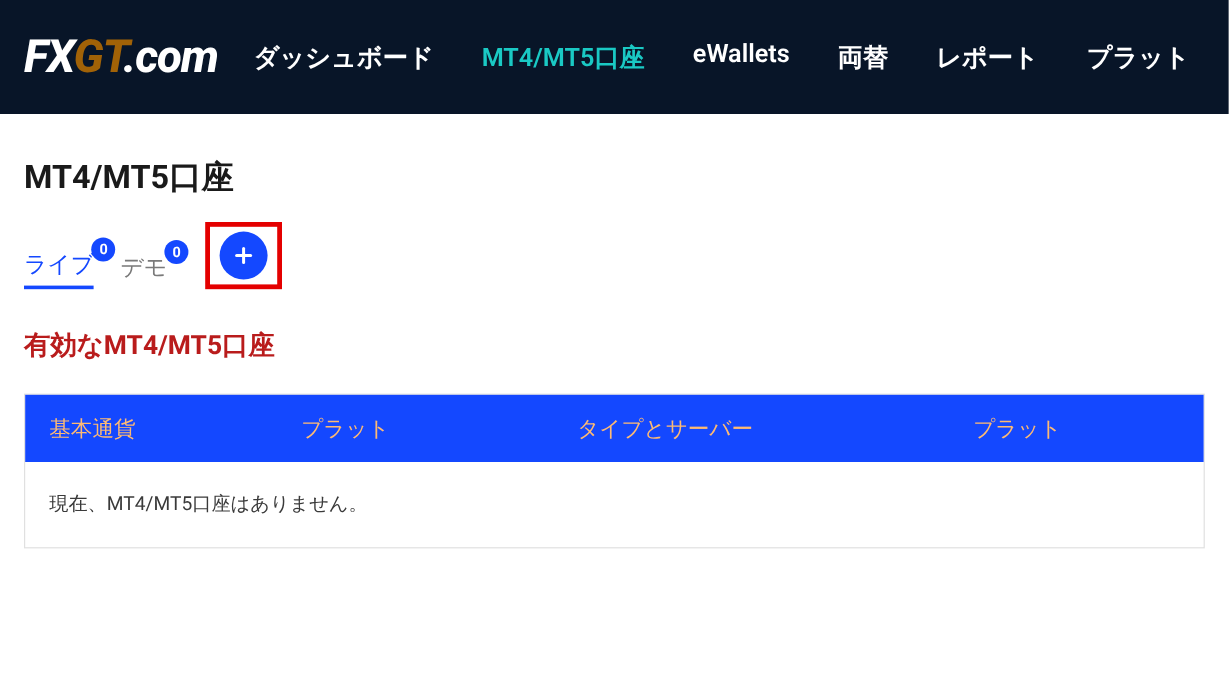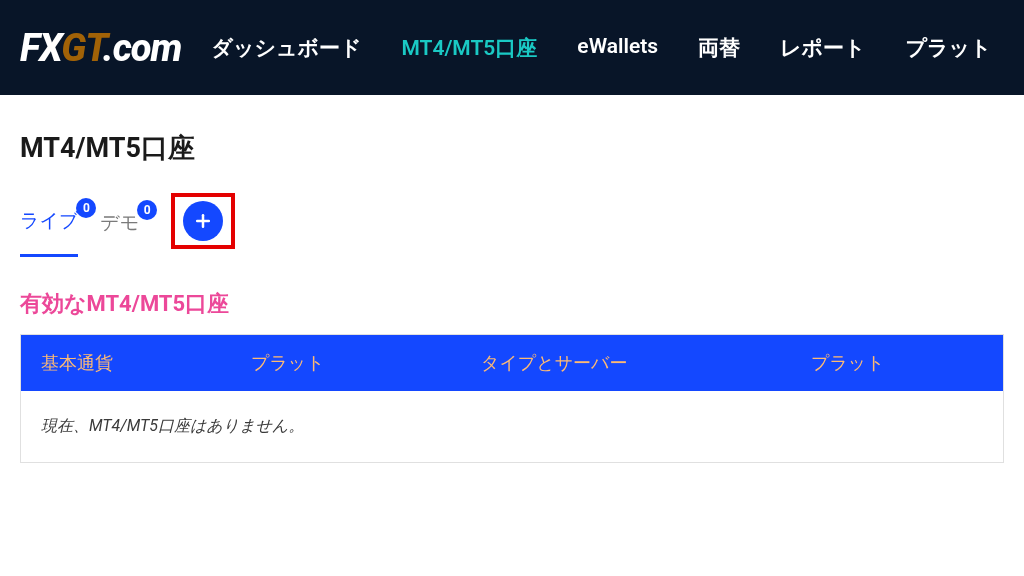--- a/index.html
+++ b/index.html
@@ -61,21 +61,21 @@
       align-items: center;
       gap: 22px;
       margin-bottom: 32px;
     }
     .tab {
       font-size: 19px;
       font-weight: 500;
       color: #7a7a7a;
       position: relative;
       cursor: pointer;
-      padding-bottom: 20px;
+      padding-bottom: 4px;
       margin-top: 24px;
     }
     .tab.active {
       color: #1448ff;
       border-bottom: 3px solid #1448ff;
     }
     .badge {
       position: absolute;
       top: -10px;
       right: -18px;
@@ -107,22 +107,22 @@
       justify-content: center;
       cursor: pointer;
     }
     .add-button svg {
       width: 20px;
       height: 20px;
     }
     .section-title {
       font-size: 22px;
       font-weight: 700;
-      color: #ec4899;
-      margin-bottom: 15px;
+      color: #b91c1c;
+      margin-bottom: 25px;
     }
     .table {
       width: 100%;
       border: 1px solid #e0e0e0;
     }
     .table-header {
       background: #1448ff;
       display: flex;
       padding: 16px 20px;
     }
@@ -130,21 +130,20 @@
       color: #fdba74;
       font-size: 18px;
       font-weight: 500;
     }
     .col-1 { flex: 0 0 210px; }
     .col-2 { flex: 0 0 230px; }
     .col-3 { flex: 0 0 330px; }
     .col-4 { flex: 1; text-align: left; }
     .table-body {
       padding: 25px 20px;
-      font-style: italic;
     }
     .empty-message {
       font-size: 16px;
       color: #3a3a3a;
     }
   </style>
 </head>
 <body>
 
 <div class="header">

